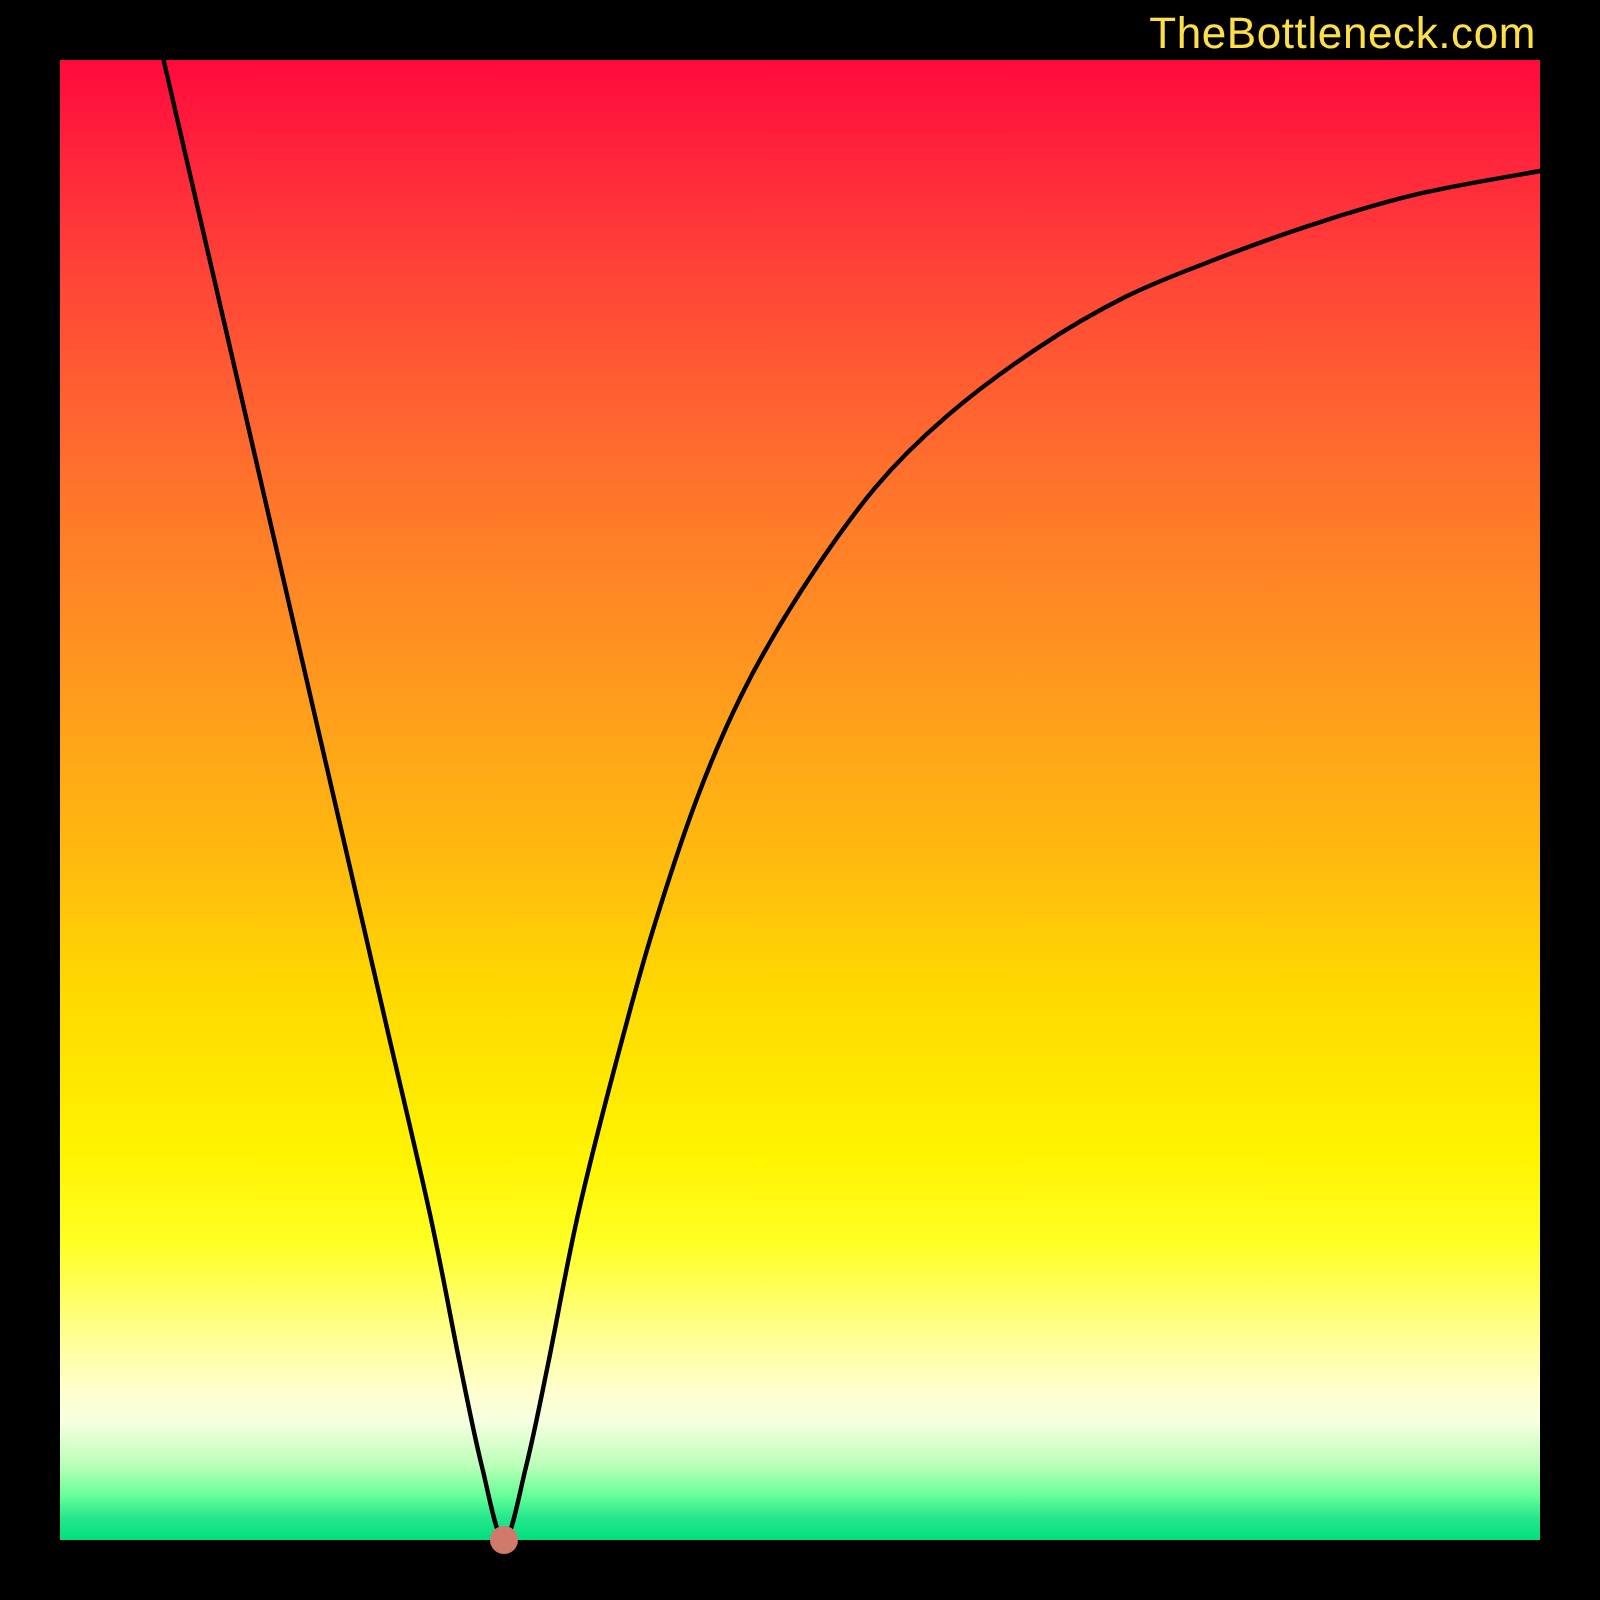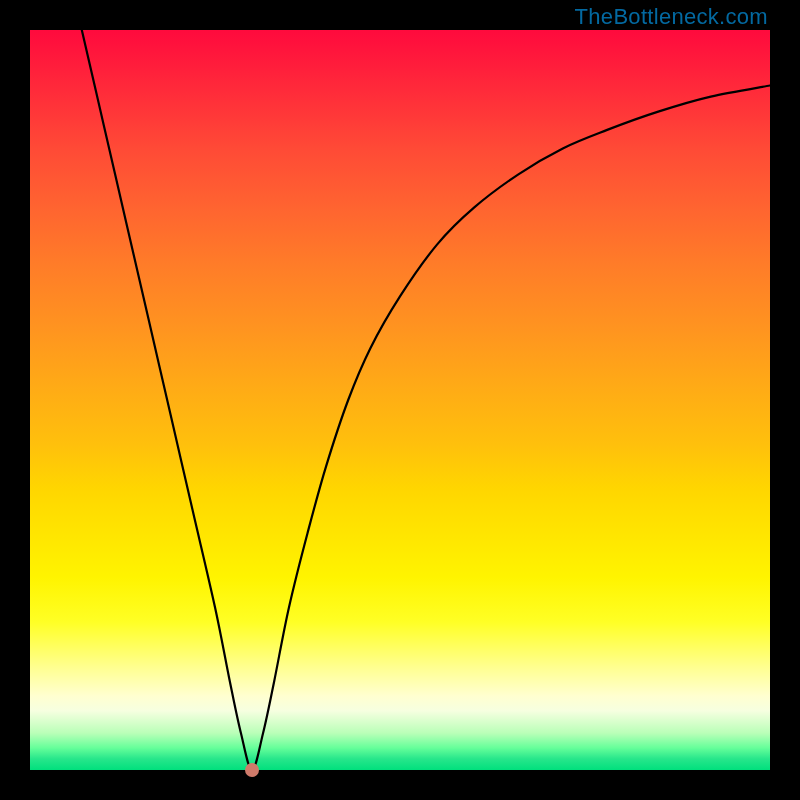--- a/index.html
+++ b/index.html
@@ -43,21 +43,21 @@
       #baffb8 95%,
       #66ff9a 97%,
       #27e68b 98.5%,
       #00e07d 100%
     );
   }
   .watermark {
     position: absolute;
     top: 4px;
     right: 32px;
-    color: #0369a1;
+    color: #fde047;
     font-size: 22px;
     font-weight: 500;
     letter-spacing: 0.3px;
     user-select: none;
   }
   svg.curve {
     position: absolute;
     left: 0;
     top: 0;
     width: 740px;

